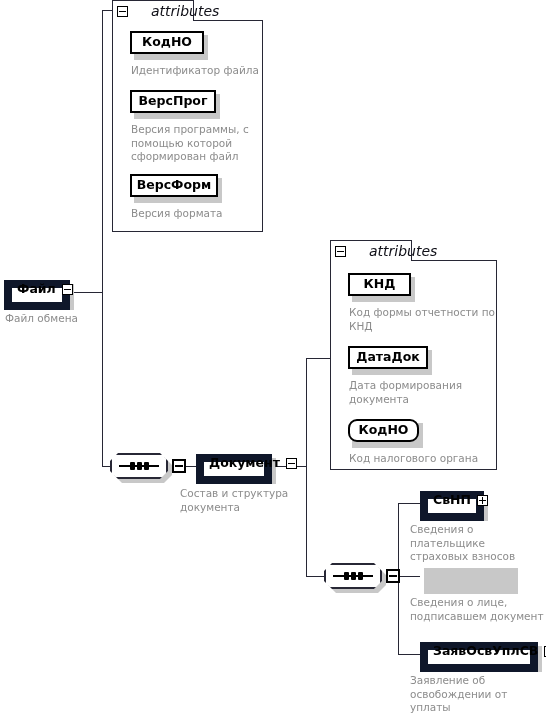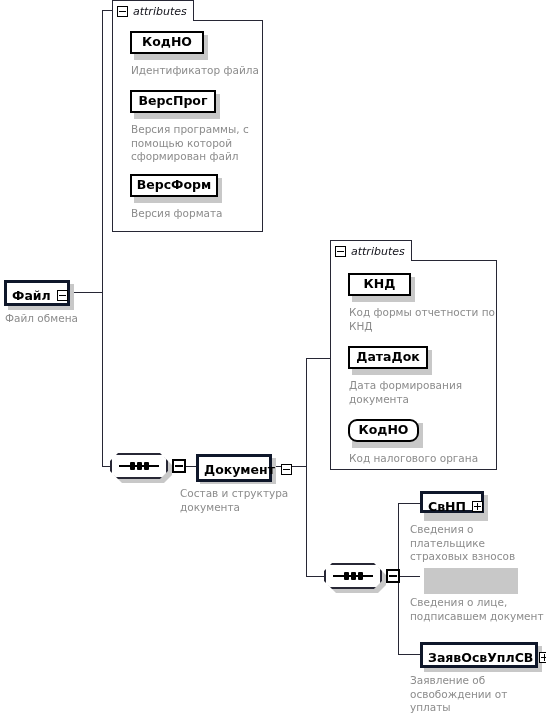--- a/index.html
+++ b/index.html
@@ -40,23 +40,23 @@
     border-bottom: none;
     background: #ffffff;
     box-sizing: border-box;
     display: flex;
     align-items: center;
     padding: 0 7px 0 4px;
     z-index: 3;
   }
   .attr-tab-label {
     font-style: italic;
-    font-size: 11px;
+    font-size: 14px;
     color: #101018;
-    margin-left: 5px;
+    margin-left: 23px;
     white-space: nowrap;
   }
   .attr-body {
     position: absolute;
     left: 0;
     border: 1px solid #272735;
     border-top: 1px solid #272735;
     background: #ffffff;
     box-sizing: border-box;
     z-index: 1;
@@ -95,26 +95,26 @@
     left: 4px;
     top: 1px;
     width: 1px;
     height: 7px;
     background: #000000;
   }
 
   
   .node {
     position: absolute;
-    border: 3px solid #0f172a;
+    border: 8px solid #0f172a;
     background: #ffffff;
     box-sizing: border-box;
     height: 24px;
     display: flex;
-    align-items: flex-start;
+    align-items: flex-end;
     padding: 7px 5px;
     z-index: 4;
   }
   .node .node-label {
     font-weight: bold;
     font-size: 12.5px;
     color: #000000;
     white-space: nowrap;
     line-height: 1;
   }

